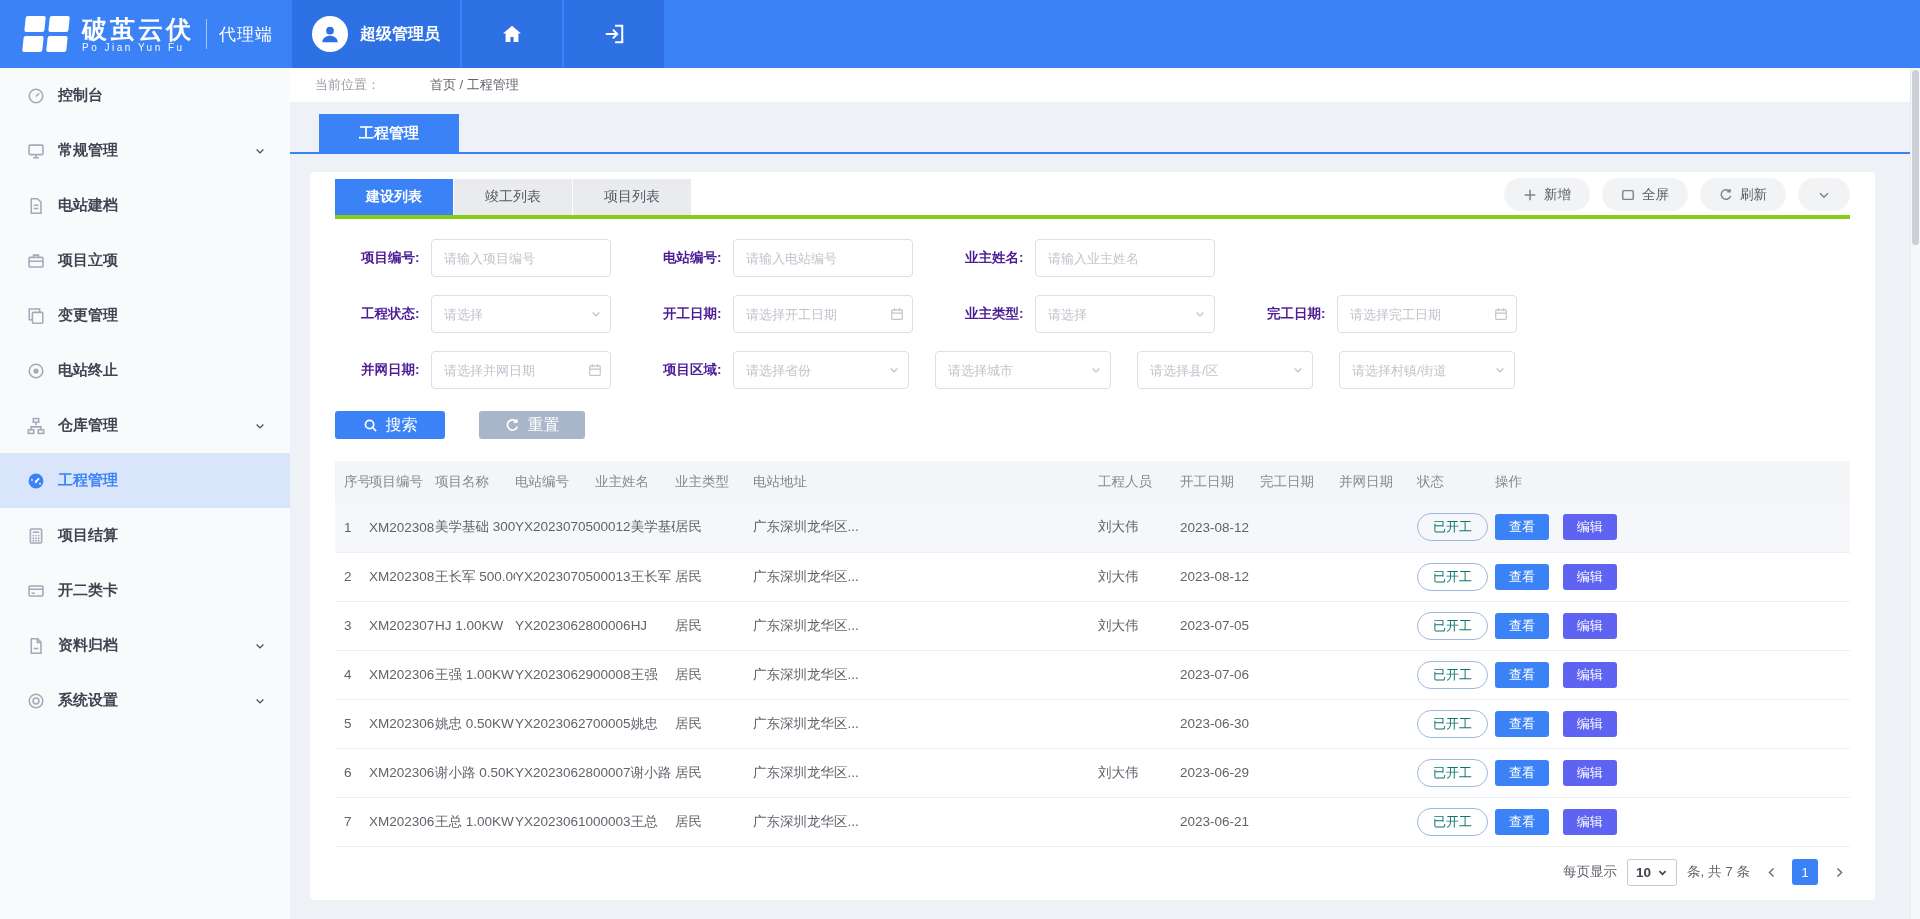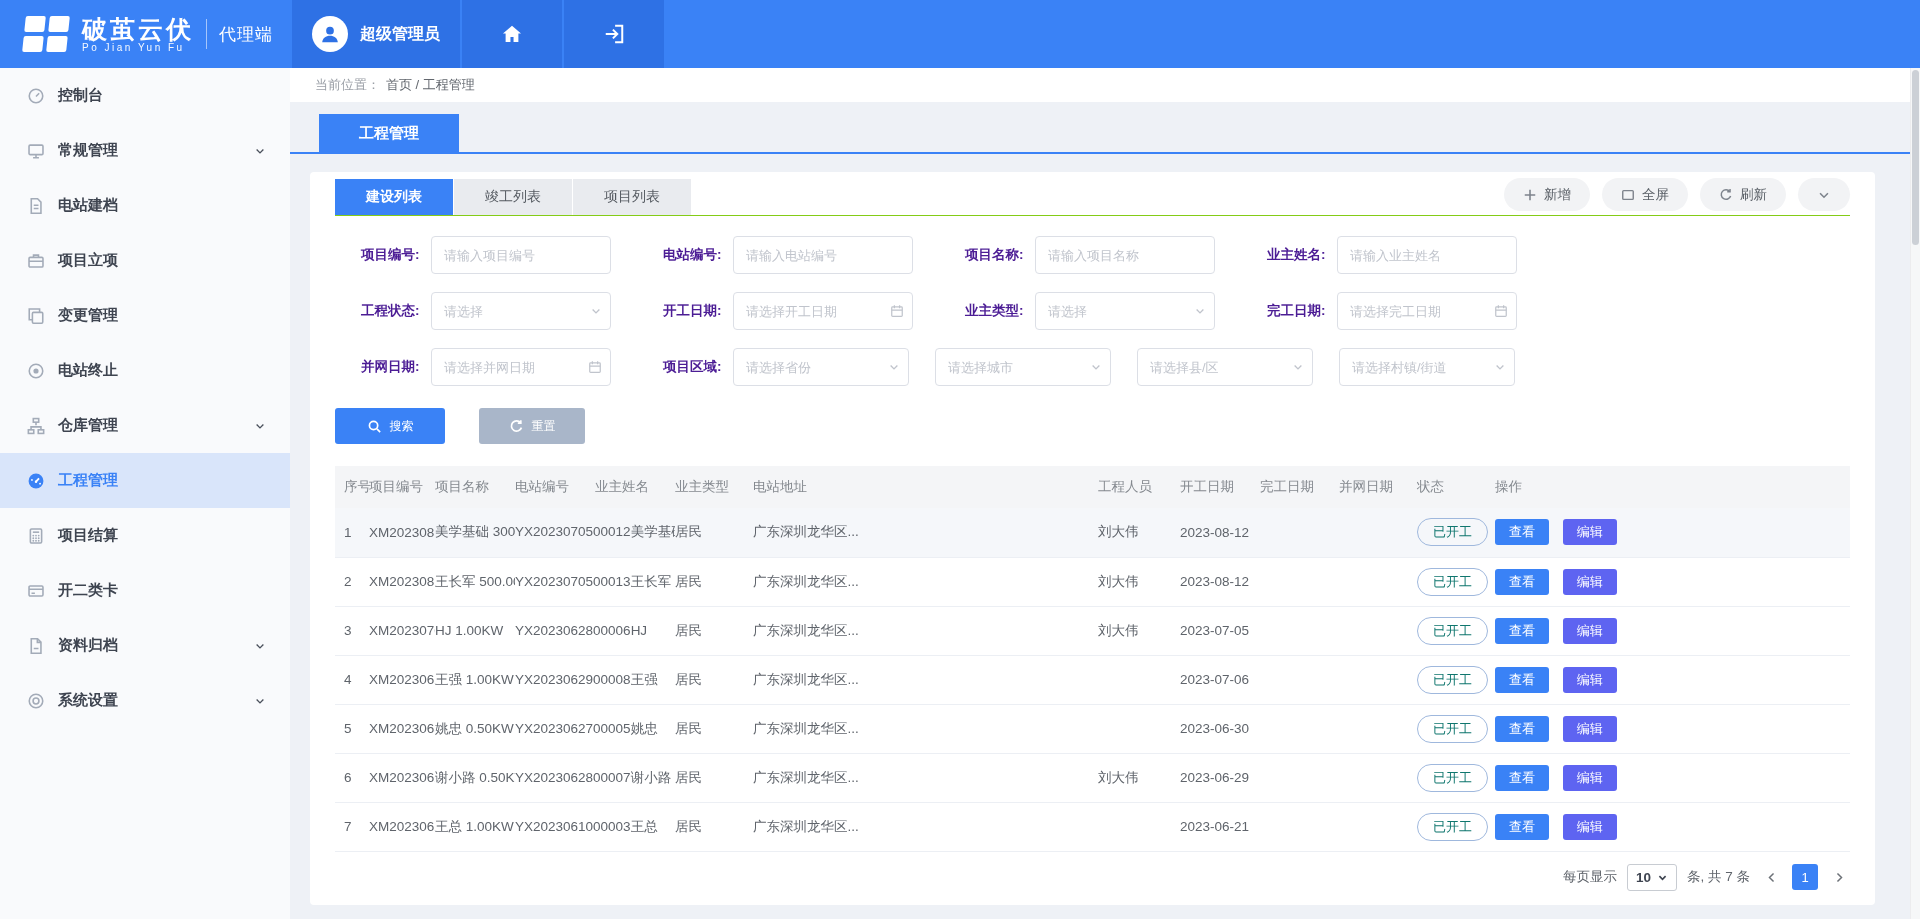--- a/index.html
+++ b/index.html
@@ -37,30 +37,30 @@
   
   .sidebar{position:absolute;left:0;top:68px;bottom:0;width:290px;background:var(--side-bg);}
   .side-item{height:55px;display:flex;align-items:center;padding:0 24px 0 27px;cursor:pointer;color:#3e4450;}
   .side-item .icn{color:#a3abb8;flex:0 0 auto;}
   .side-item .txt{font-size:15px;font-weight:bold;margin-left:13px;white-space:nowrap;}
   .side-item .chev{margin-left:auto;color:#4b515c;}
   .side-item.active{background:var(--side-active);color:var(--accent);}
   .side-item.active .icn{color:var(--accent);}
   
   .main{margin-left:290px;height:851px;display:flex;flex-direction:column;background:var(--page-bg);}
-  .crumbbar{height:34px;background:#fff;display:flex;align-items:center;padding-left:25px;font-size:13px;}
+  .crumbbar{height:34px;background:#fff;display:flex;align-items:center;padding-left:25px;font-size:13px;gap:44px;}
   .crumbbar .c1{color:#9a9fa6;}
   .crumbbar .c2{color:#62676e;margin-left:6px;}
   .tabstrip{height:52px;position:relative;border-bottom:2px solid var(--accent);display:flex;align-items:flex-end;padding-left:29px;}
   .page-tab{width:140px;height:38px;background:var(--accent);color:#fff;font-size:15px;font-weight:bold;
     display:flex;align-items:center;justify-content:center;cursor:pointer;}
   .content{flex:1;padding:18px 45px 0 20px;}
   .card{background:#fff;border-radius:4px;padding:6px 25px 14px;}
   
-  .card-head{display:flex;align-items:center;justify-content:space-between;border-bottom:1px solid #84cc16;}
+  .card-head{display:flex;align-items:center;justify-content:space-between;border-bottom:4px solid #84cc16;}
   .list-tabs{display:flex;gap:1px;}
   .list-tab{width:118px;height:36px;display:flex;align-items:center;justify-content:center;font-size:14px;
     background:#e9ebef;color:#555a61;cursor:pointer;}
   .list-tab.active{background:var(--accent);color:#fff;font-weight:bold;}
   .toolbar{display:flex;align-items:center;gap:12px;padding-bottom:4px;}
   .pill{height:33px;border-radius:17px;background:#f2f3f5;display:flex;align-items:center;gap:7px;
     padding:0 19px;font-size:13.5px;color:#595f66;cursor:pointer;white-space:nowrap;justify-content:space-between;}
   .pill .icn{color:#7d838c;}
   .pill.sq{padding:0 19px;}
   
@@ -71,21 +71,21 @@
   .flabel{width:70px;font-size:13.5px;font-weight:bold;color:#4c1d95;white-space:nowrap;flex:0 0 auto;margin-left:26px;}
   .fcontrol{position:relative;width:180px;height:38px;flex:0 0 auto;}
   .fcontrol input{width:100%;height:100%;border:1px solid #dcdfe6;border-radius:4px;padding:0 28px 0 12px;
     font-size:13px;color:#5f646b;font-family:inherit;outline:none;background:#fff;}
   .fcontrol input::placeholder{color:#c0c4cc;}
   .fcontrol .suffix{position:absolute;right:9px;top:50%;transform:translateY(-50%);color:#c0c4cc;pointer-events:none;}
   .region-group{display:flex;gap:26px;}
   .region-group .fcontrol{width:176px;}
   
   .btn-row{display:flex;gap:34px;margin-top:22px;}
-  .btn{height:36px;border:none;border-radius:3px;color:#fff;font-size:12px;display:flex;align-items:center;
+  .btn{height:28px;border:none;border-radius:3px;color:#fff;font-size:16px;display:flex;align-items:center;
     justify-content:center;gap:8px;cursor:pointer;font-family:inherit;}
   .btn-search{width:110px;background:var(--accent);}
   .btn-reset{width:106px;background:var(--reset);}
   
   .tbl-wrap{margin-top:22px;}
   table.data{width:100%;border-collapse:collapse;table-layout:fixed;font-size:13.5px;}
   table.data thead th{background:#f4f5f7;height:42px;font-weight:normal;color:#84898f;text-align:left;white-space:nowrap;}
   table.data td{height:49px;border-bottom:1px solid #eceff4;color:#5f646b;white-space:nowrap;overflow:hidden;}
   table.data th:first-child,table.data td:first-child{padding-left:9px;}
   table.data tbody tr:first-child{background:#f5f7fa;}
@@ -327,26 +327,20 @@
             <div class="fgroup">
       <span class="flabel">项目编号:</span>
               <div class="fcontrol">
             <input type="text" placeholder="请输入项目编号" style="">
           </div>
     </div>
             <div class="fgroup">
       <span class="flabel">电站编号:</span>
               <div class="fcontrol">
             <input type="text" placeholder="请输入电站编号" style="">
-          </div>
-    </div>
-            <div class="fgroup">
-      <span class="flabel">项目名称:</span>
-              <div class="fcontrol">
-            <input type="text" placeholder="请输入项目名称" style="">
           </div>
     </div>
             <div class="fgroup">
       <span class="flabel">业主姓名:</span>
               <div class="fcontrol">
             <input type="text" placeholder="请输入业主姓名" style="">
           </div>
     </div>
           </div>
           <div class="filter-row">

